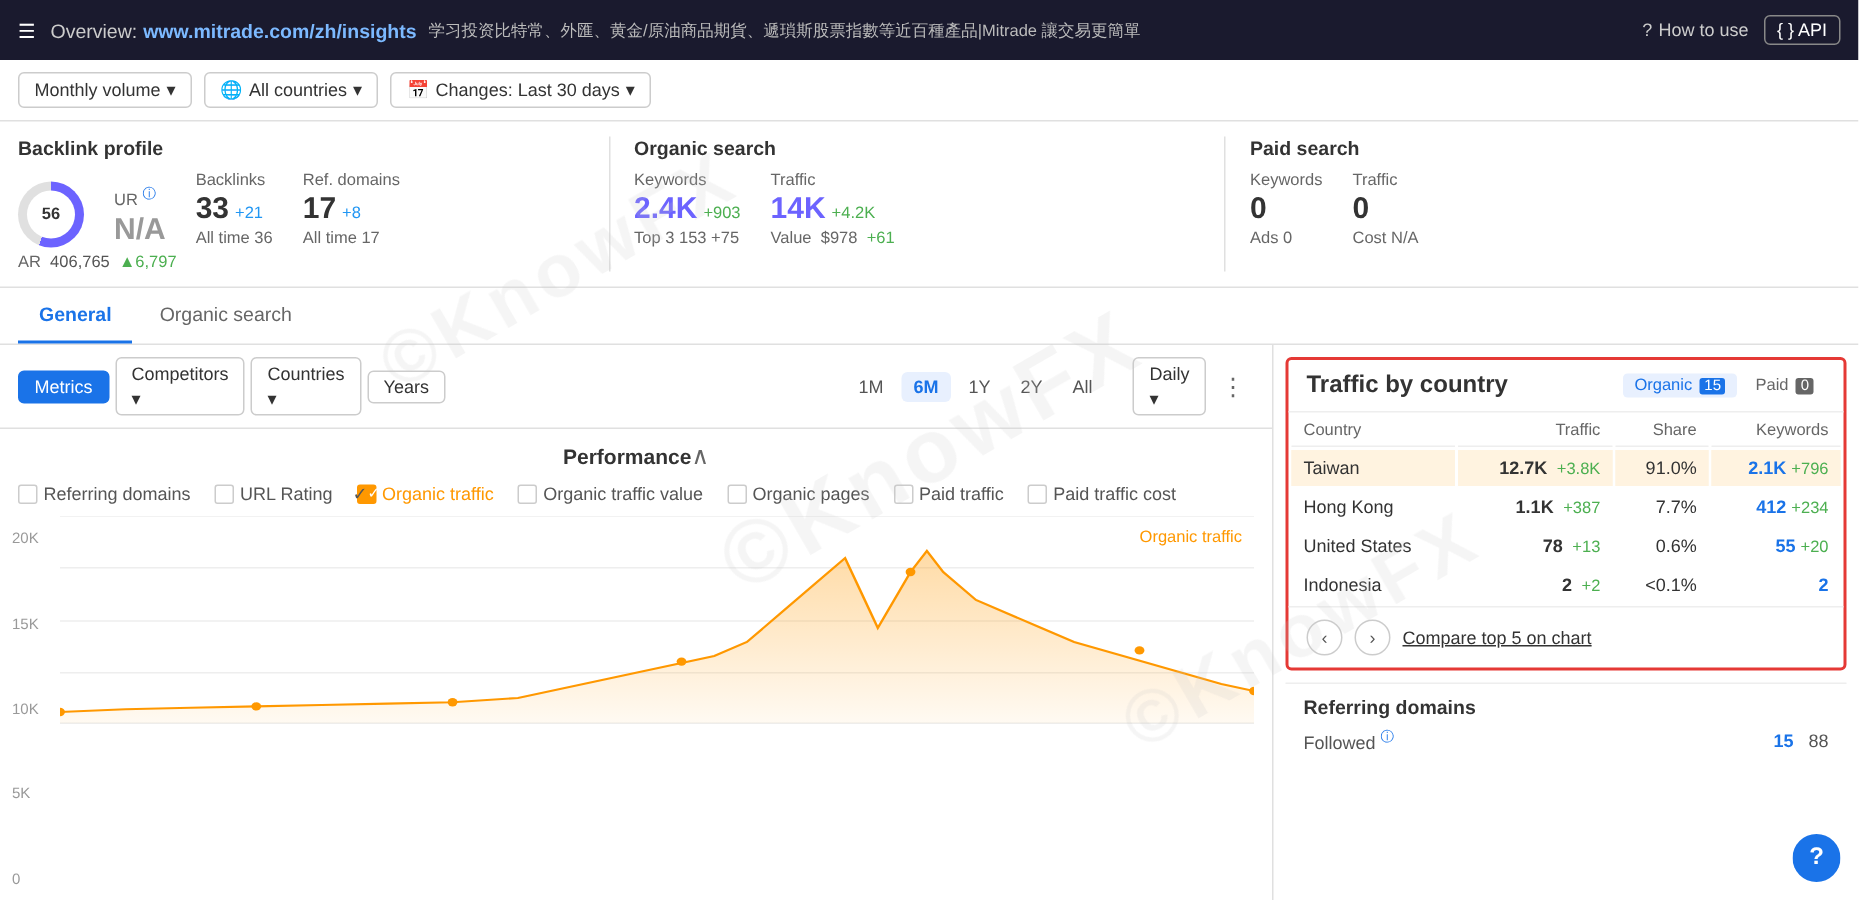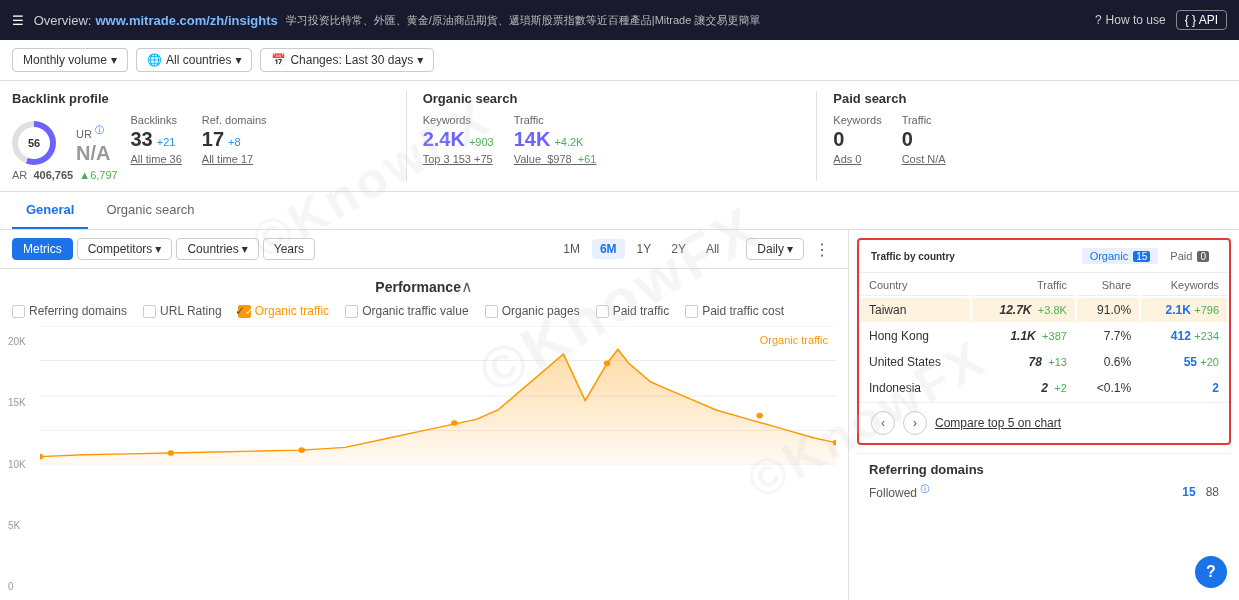--- a/index.html
+++ b/index.html
@@ -44,39 +44,39 @@
     }
     .stats-block-title {
       font-size: 13px; font-weight: bold; color: #333; margin-bottom: 8px;
     }
     .stats-row { display: flex; align-items: flex-end; gap: 20px; }
     .stat-item { display: flex; flex-direction: column; }
     .stat-label { font-size: 11px; color: #666; margin-bottom: 2px; }
     .stat-value { font-size: 20px; font-weight: bold; color: #333; }
     .stat-delta { font-size: 11px; color: #2196f3; }
     .stat-delta.green { color: #4caf50; text-align: right; }
-    .stat-sub { font-size: 11px; color: #666; margin-top: 2px; text-decoration: underline; }
+    .stat-sub { font-size: 11px; color: #666; margin-top: 2px; }
 
     
     .dr-container { display: flex; align-items: center; gap: 10px; }
     .dr-circle {
       width: 44px; height: 44px; border-radius: 50%;
       background: conic-gradient(#6c63ff 0% 56%, #e0e0e0 56% 100%);
       display: flex; align-items: center; justify-content: center;
       position: relative;
     }
     .dr-inner {
       width: 32px; height: 32px; border-radius: 50%; background: #fff;
       display: flex; align-items: center; justify-content: center;
       font-size: 11px; font-weight: bold; color: #333;
     }
     .ur-value { font-size: 20px; font-weight: bold; color: #999; }
 
     .ar-row { font-size: 11px; color: #666; margin-top: 4px; }
-    .ar-val { color: #555; font-weight: bold; }
+    .ar-val { color: #555; }
     .ar-delta { color: #4caf50; margin-top: 16px; }
 
     
     .tabs-bar {
       display: flex; align-items: center; padding: 0 12px;
       border-bottom: 1px solid #e0e0e0;
     }
     .tab {
       padding: 10px 14px; font-size: 13px; cursor: pointer; color: #666;
       border-bottom: 2px solid transparent; margin-right: 4px;
@@ -96,21 +96,21 @@
     
     .chart-toolbar {
       display: flex; align-items: center; padding: 8px 12px; gap: 4px;
       border-bottom: 1px solid #e0e0e0;
     }
     .chart-btn {
       padding: 3px 10px; font-size: 12px; border-radius: 4px; cursor: pointer;
       border: 1px solid #ccc; background: #fff; color: #333;
     }
     .chart-btn.active { background: #1a73e8; color: #fff; border-color: #1a73e8; }
-    .chart-btn.dropdown { display: flex; align-items: flex-end; gap: 3px; }
+    .chart-btn.dropdown { display: flex; align-items: flex-start; gap: 3px; flex-direction: column; }
     .chart-period {
       padding: 3px 8px; font-size: 12px; cursor: pointer; color: #555; border-radius: 4px;
     }
     .chart-period.active { background: #e8f0fe; color: #1a73e8; font-weight: bold; }
     .chart-spacer { flex: 1; }
     .chart-more { cursor: pointer; font-size: 16px; color: #666; padding: 0 6px; }
 
     
     .performance-header {
       display: flex; align-items: center; justify-content: center;
@@ -147,21 +147,21 @@
     .right-panel { width: 390px; padding: 0; overflow-y: auto; }
 
     
     .traffic-country {
       border: 2px solid #e53935; border-radius: 4px; margin: 8px;
     }
     .traffic-country-header {
       display: flex; align-items: center; justify-content: space-between;
       padding: 8px 12px; border-bottom: 1px solid #eee;
     }
-    .traffic-country-title { font-size: 10px; font-weight: bold; color: #333; }
+    .traffic-country-title { font-size: 16px; font-weight: bold; color: #333; }
     .organic-paid-tabs { display: flex; gap: 4px; }
     .org-tab {
       padding: 2px 8px; font-size: 11px; border-radius: 3px; cursor: pointer;
     }
     .org-tab.active { background: #e8f0fe; color: #1a73e8; }
     .org-tab .count {
       background: #1a73e8; color: #fff; border-radius: 2px;
       padding: 0 3px; font-size: 10px; margin-left: 2px;
     }
     .org-tab.paid-tab { color: #666; }
@@ -172,21 +172,21 @@
     
     .country-table { width: 100%; }
     .country-table th {
       font-size: 11px; color: #666; padding: 4px 8px; text-align: left;
       font-weight: normal; border-bottom: 1px solid #eee;
     }
     .country-table th.right { text-align: right; }
     .country-table td { font-size: 12px; padding: 5px 8px; }
     .country-table td.right { text-align: right; }
     .country-table tr:first-child td { background: #fff3e0; }
-    .traffic-val { font-weight: bold; color: #333; font-style: italic; }
+    .traffic-val { font-weight: bold; color: #333; }
     .traffic-delta { font-size: 11px; color: #4caf50; margin-left: 3px; }
     .keywords-val { color: #1a73e8; font-weight: bold; }
     .keywords-delta { font-size: 11px; color: #4caf50; }
 
     
     .country-pagination {
       display: flex; align-items: center; padding: 8px 12px; gap: 8px;
       border-top: 1px solid #eee;
     }
     .page-btn {

